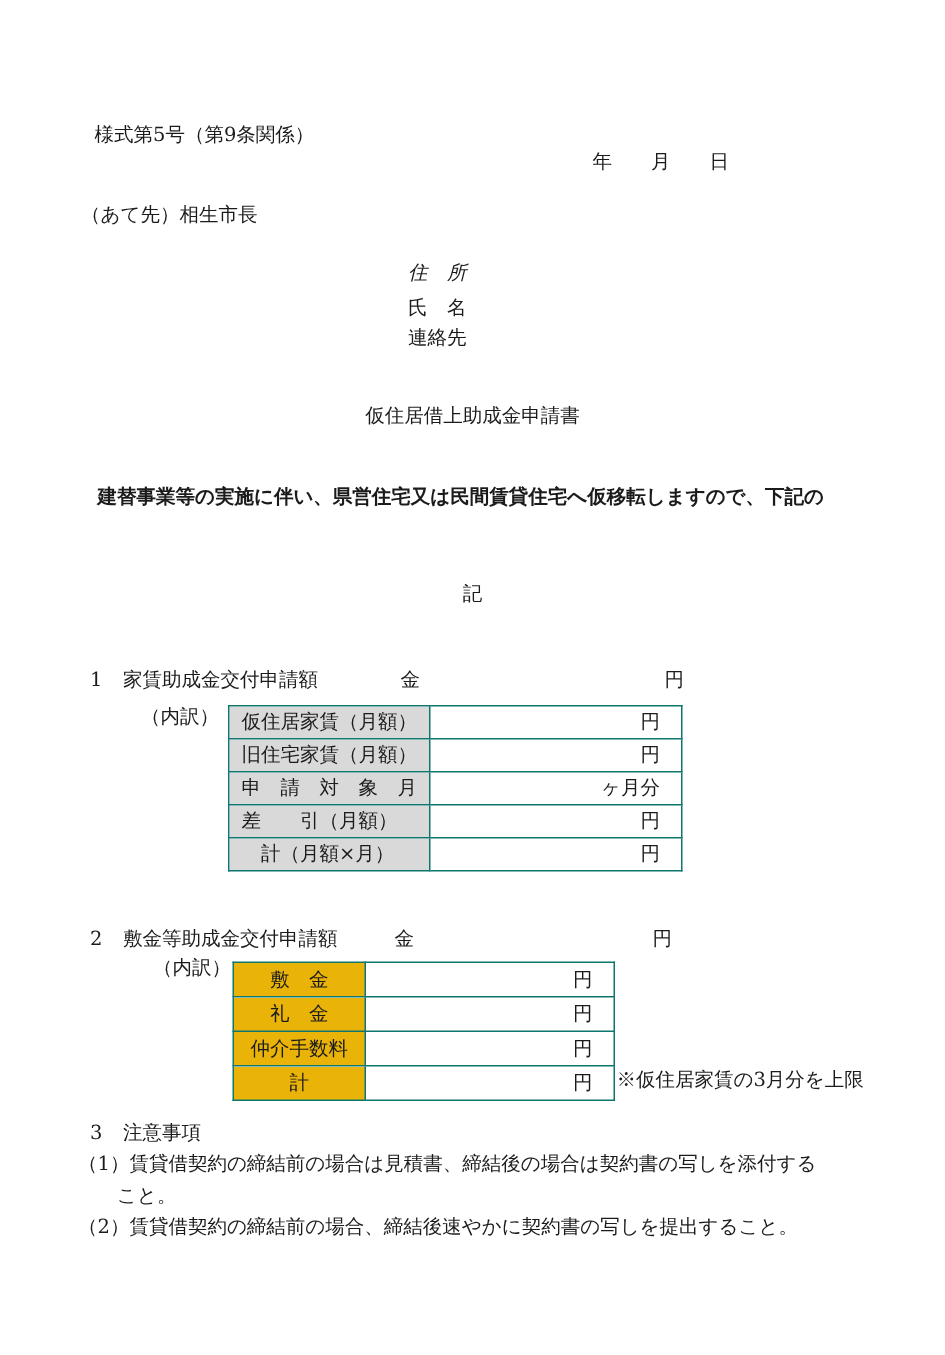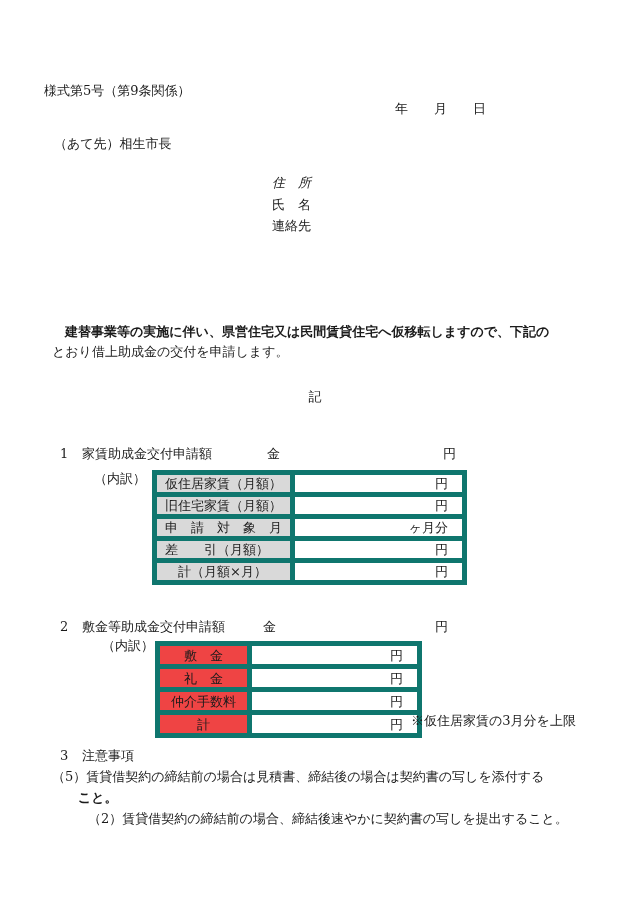--- a/index.html
+++ b/index.html
@@ -8,21 +8,21 @@
     width:630px; height:903px;
     background:#ffffff;
     font-family:"DejaVu Serif","Liberation Serif",serif;
     font-size:13px;
     color:#1b1b1b;
     overflow:hidden;
   }
   .abs { position:absolute; line-height:1; white-space:pre; }
 
   
-  .form-number   { top:84px;  left:44px; }
+  .form-number   { top:84px;  left:63px; }
   .date-line     { top:102px; left:395px;text-align:center; }
   .addressee     { top:137px; left:54px; }
   .applicant-1   { top:176px; left:272px;font-style:italic; }
   .applicant-2   { top:198px; left:272px;font-family:Liberation Serif, serif; }
   .applicant-3   { top:219px; left:272px; }
   .doc-title     { top:271px; left:0; width:630px; text-align:center; }
   .body-line-1   { top:325px; left:52px;font-weight:bold; }
   .body-line-2   { top:345px; left:52px; }
   .record-marker { top:390px; left:0; width:630px; text-align:center; }
 
@@ -37,53 +37,53 @@
   .s1-line .sec-kin { left:267px; }
   .s1-line .sec-yen { left:443px; }
   .s2-line .sec-kin { left:263px; }
   .s2-line .sec-yen { left:435px; }
 
   .uchiwake-1 { top:472px; left:94px; }
   .uchiwake-2 { top:639px; left:102px; }
 
   
   table { border-collapse:collapse; position:absolute; table-layout:fixed; }
-  td { border:5px solid #0f766e; font-size:13px; line-height:1; white-space:pre; overflow:hidden; }
+  td { border:1px solid #0f766e; font-size:13px; line-height:1; white-space:pre; overflow:hidden; }
   .t1 { top:470px; left:152px; }
   .t1 tr { height:22px; }
   .t1 .lab { width:125px; background:#d9d9d9; text-align:left; padding:0 0 0 8px; }
   .t1 .val { width:153px; text-align:right; padding:0 14px 0 0; background:#ffffff; }
   .t2 { top:641px; left:155px; }
   .t2 tr { height:23px; }
-  .t2 .lab { width:87px; background:#ef4444; text-align:center; padding:0; }
+  .t2 .lab { width:87px; background:#eab308; text-align:center; padding:0; }
   .t2 .val { width:151px; text-align:right; padding:0 14px 0 0; background:#ffffff; }
 
   .table2-note { top:714px; left:411px; }
 
   
   .note1-l1 { top:770px; left:52px; }
-  .note1-l2 { top:791px; left:78px;font-weight:bold; }
-  .note2-l1 { top:812px; left:52px;margin-left:36px; }
+  .note1-l2 { top:791px; left:78px; }
+  .note2-l1 { top:812px; left:52px; }
 </style>
 </head>
 <body>
 
 <div class="page">
 
   <div class="abs form-number">様式第5号（第9条関係）</div>
   <div class="abs date-line">年　　月　　日</div>
   <div class="abs addressee">（あて先）相生市長</div>
 
   <div class="abs applicant-1">住　所</div>
   <div class="abs applicant-2">氏　名</div>
   <div class="abs applicant-3">連絡先</div>
 
+  <div class="abs doc-title">仮住居借上助成金申請書</div>
 
   <div class="abs body-line-1">　建替事業等の実施に伴い、県営住宅又は民間賃貸住宅へ仮移転しますので、下記の</div>
-  <div class="abs body-line-2">とおり借上助成金の交付を申請します。</div>
 
   <div class="abs record-marker">記</div>
 
   <div class="abs sec-line s1-line">
     <span class="sec-num">1</span>
     <span class="sec-label">家賃助成金交付申請額</span>
     <span class="sec-kin">金</span>
     <span class="sec-yen">円</span>
   </div>
   <div class="abs uchiwake-1">（内訳）</div>
@@ -141,17 +141,17 @@
       </tr>
     </tbody>
   </table>
 
   <div class="abs table2-note">※仮住居家賃の3月分を上限</div>
 
   <div class="abs sec-line s3-line">
     <span class="sec-num">3</span>
     <span class="sec-label">注意事項</span>
   </div>
-  <div class="abs note1-l1">（5）賃貸借契約の締結前の場合は見積書、締結後の場合は契約書の写しを添付する</div>
+  <div class="abs note1-l1">（1）賃貸借契約の締結前の場合は見積書、締結後の場合は契約書の写しを添付する</div>
   <div class="abs note1-l2">こと。</div>
   <div class="abs note2-l1">（2）賃貸借契約の締結前の場合、締結後速やかに契約書の写しを提出すること。</div>
 
 </div>
 
 </body></html>

